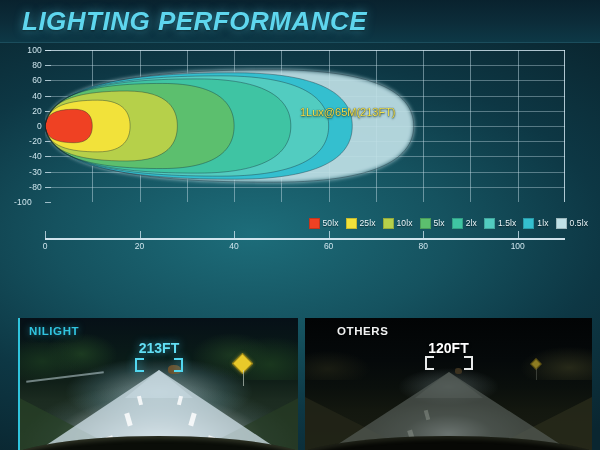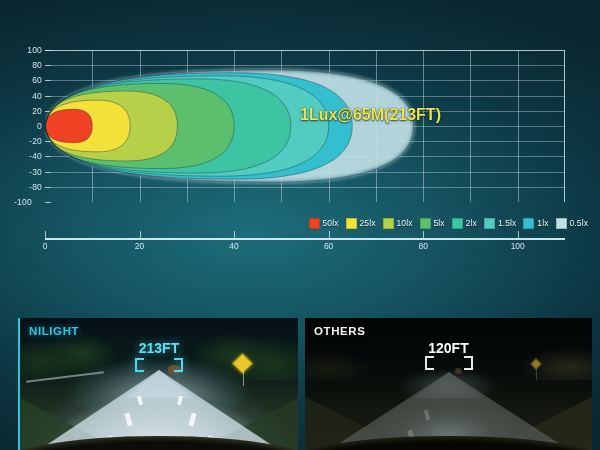--- a/index.html
+++ b/index.html
@@ -79,21 +79,21 @@
   #yticks-marks { position: absolute; left: 45px; top: 50px; width: 8px; height: 146px; }
   #yticks-marks .tk {
     position: absolute; left: 0; height: 1px; width: 6px;
     background: rgba(215,235,245,.7);
   }
 
   
   #beam { position: absolute; inset: 0; }
   #plot-annotation {
     position: absolute; left: 300px; top: 63px;
-    font-size: 16px; font-weight: bold;
+    font-size: 11px; font-weight: normal;
     color: #f2e250;
     text-shadow: 0 1px 2px rgba(10,50,45,.85), 0 0 1px rgba(0,0,0,.9);
     white-space: nowrap;
   }
 
   
   #legend {
     position: absolute; left: 0; top: 214px; width: 600px; height: 18px;
     display: flex; justify-content: flex-end; align-items: center;
     padding-right: 12px; gap: 7px;
@@ -196,21 +196,21 @@
     border-radius: 50% 50% 0 0 / 100% 100% 0 0;
   }
   #panel-left .hood { background: #0a0d08; box-shadow: inset 0 3px 4px rgba(150,160,120,.25); }
   #panel-right .hood { background: #070805; box-shadow: inset 0 3px 4px rgba(130,140,100,.2); }
 
   .panel-label {
     position: absolute; left: 9px; top: 7px;
     font-size: 11.5px; font-weight: bold; letter-spacing: .6px;
   }
   #panel-left .panel-label { color: #31c5e0; text-shadow: 0 0 7px rgba(45,190,225,.6); }
-  #panel-right .panel-label { color: #f0f2f2; text-shadow: 0 1px 2px rgba(0,0,0,.8); }
+  #panel-right .panel-label { color: #f0f2f2; text-shadow: 0 1px 2px rgba(0,0,0,.8); margin-left: 23px; }
 
   .dist-label {
     position: absolute; top: 22px; left: 50%; transform: translateX(-50%);
     font-size: 14px; font-weight: bold; white-space: nowrap;
   }
   #panel-left .dist-label { color: #63dff5; text-shadow: 0 0 8px rgba(60,200,235,.75); }
   #panel-right .dist-label { color: #ffffff; text-shadow: 0 1px 3px rgba(0,0,0,.85); }
 
   .brackets { position: absolute; top: 40px; left: 50%; transform: translateX(-50%); width: 48px; height: 16px; }
   .brk { position: absolute; width: 9px; height: 14px; }
@@ -247,20 +247,23 @@
     position: absolute; left: 6px; top: 58px; width: 78px; height: 2px;
     background: rgba(210,230,235,.5);
     transform: rotate(-7deg);
   }
 </style>
 </head>
 <body>
 
 <div id="page">
 
+  <div id="header">
+    <div class="title">LIGHTING PERFORMANCE</div>
+  </div>
 
   <div id="chart-area">
 
     <div id="ylabels">
         <div class="ytick" style="top: 2px;">100</div>
         <div class="ytick" style="top: 17.2px;">80</div>
         <div class="ytick" style="top: 32.4px;">60</div>
         <div class="ytick" style="top: 47.6px;">40</div>
         <div class="ytick" style="top: 62.8px;">20</div>
         <div class="ytick" style="top: 78px;">0</div>

